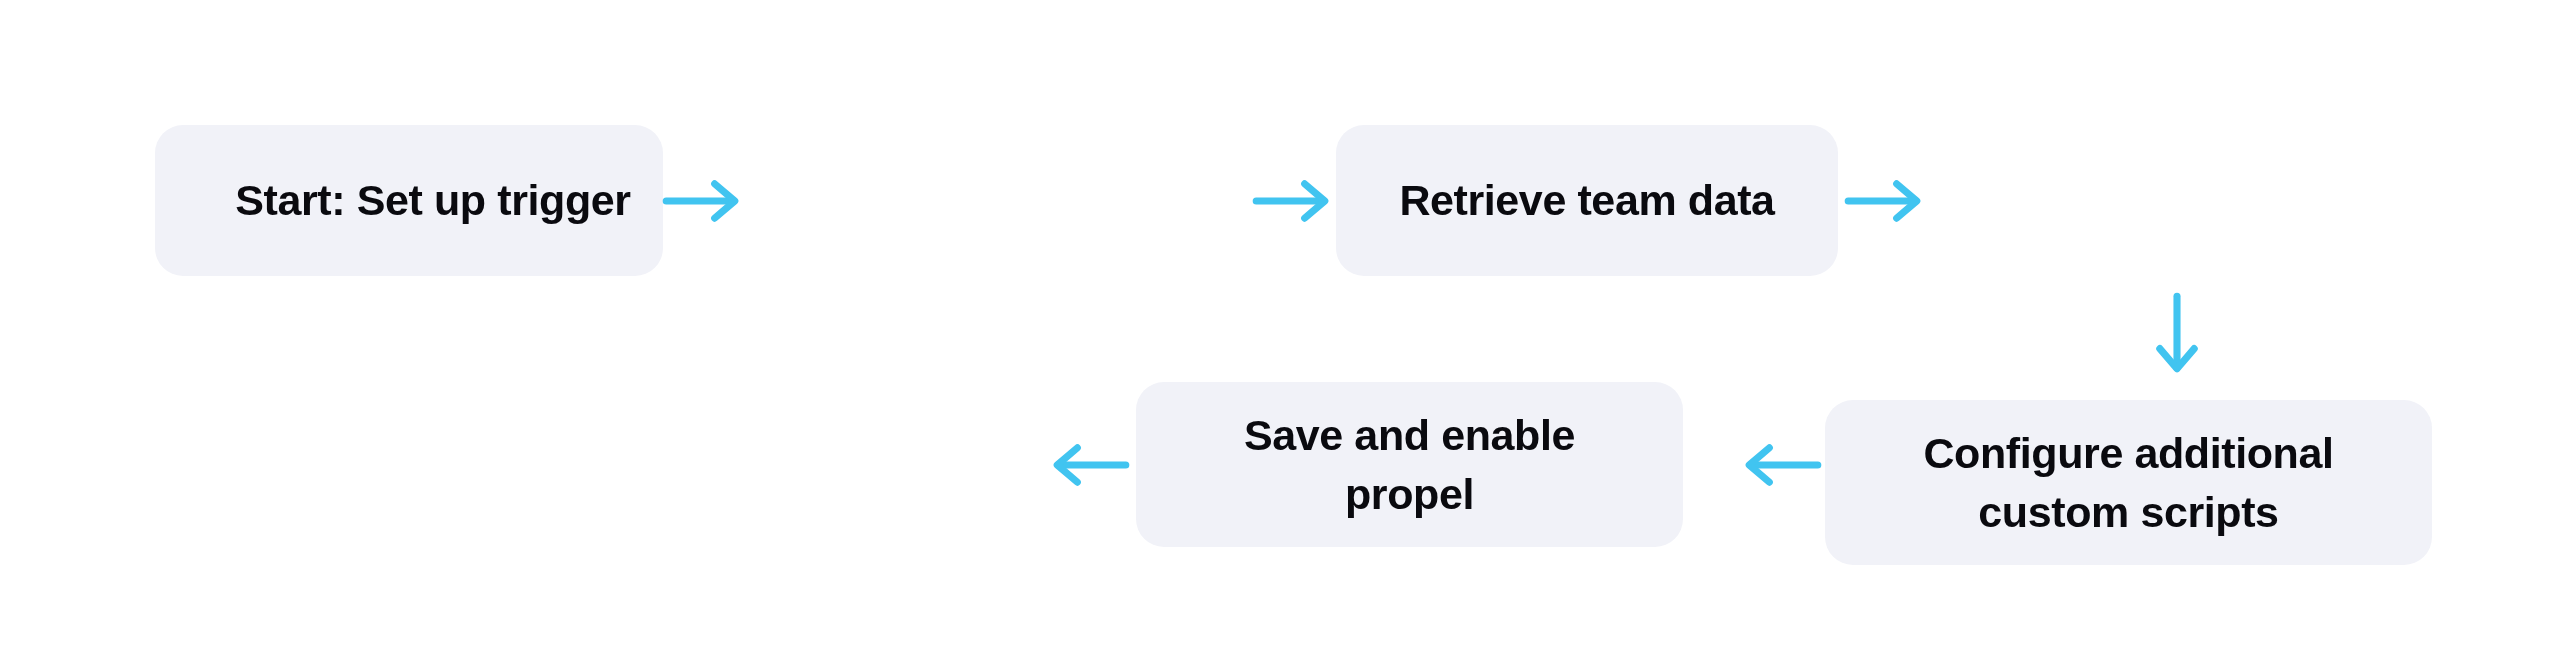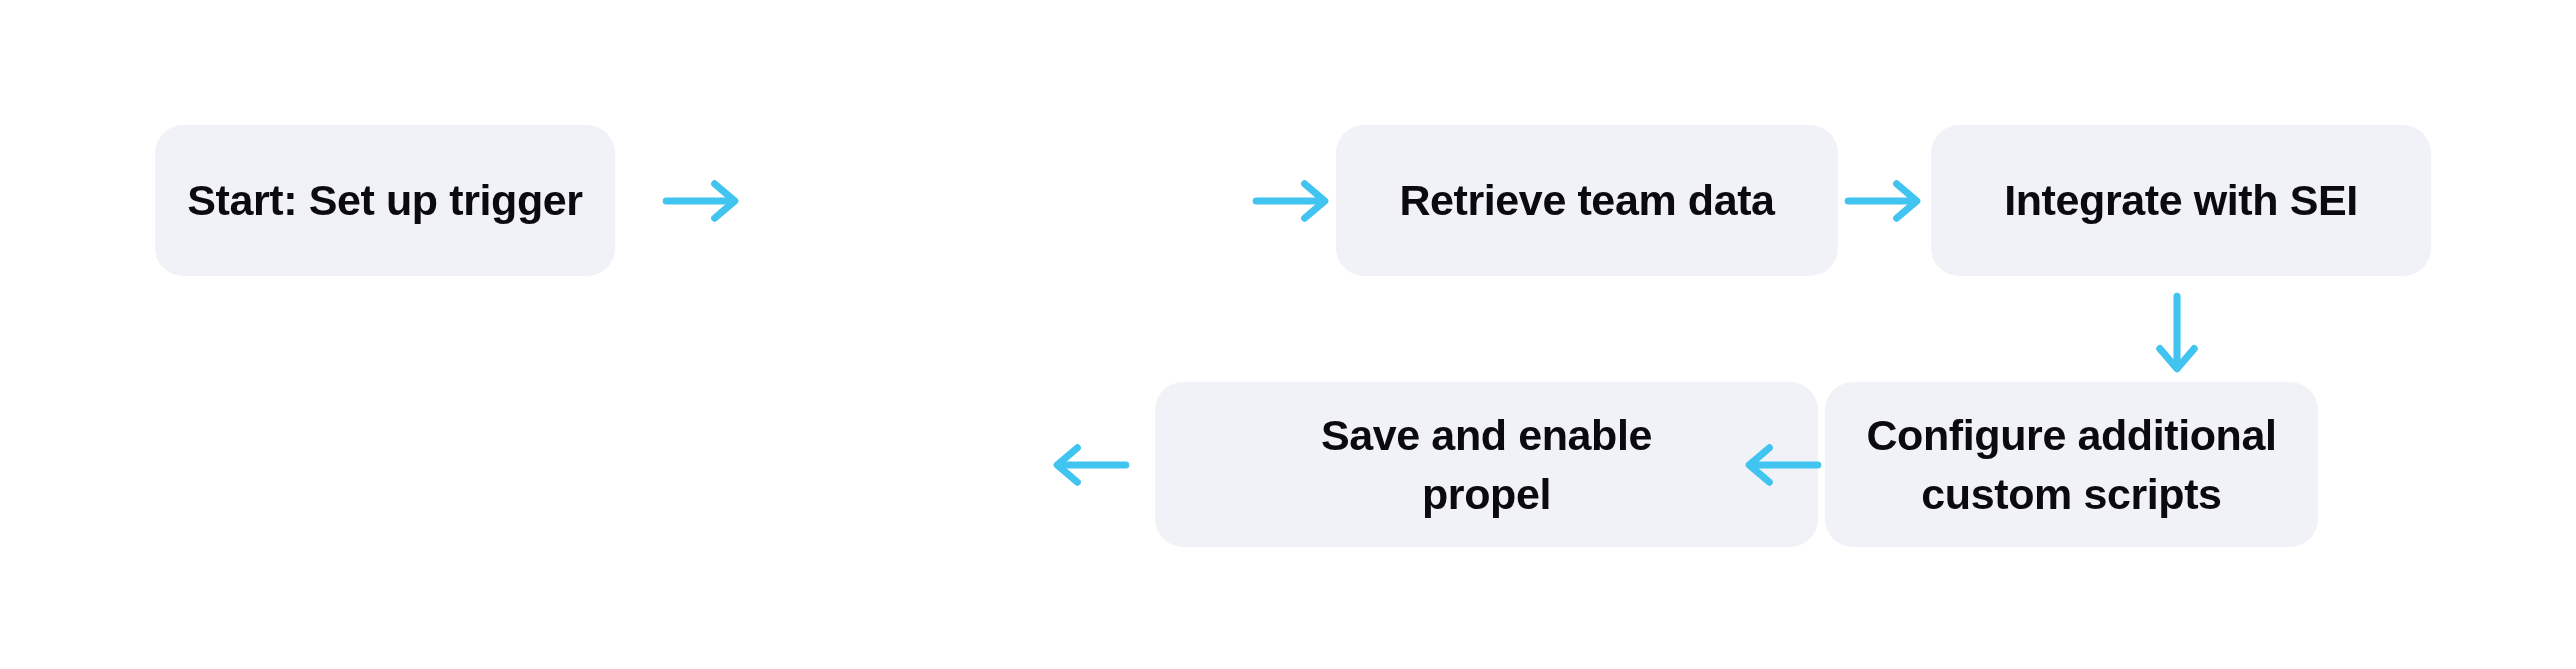--- a/index.html
+++ b/index.html
@@ -33,28 +33,28 @@
     line-height: 1.35;
     letter-spacing: -0.4px;
   }
   .node .label {
     display: inline-block;
   }
   .row1 { top: 125px; height: 151px; }
   .row1 .label { white-space: nowrap; }
   .row2 { top: 382px; height: 165px; }
 
-  .node-start     { left: 155px;  width: 460px; }
+  .node-start     { left: 155px;  width: 460px; padding-left: 48px; }
   .node-retrieve  { left: 746px; width: 503px; }
   .node-process   { left: 1336px; width: 502px; }
   .node-integrate { left: 1931px; width: 500px; }
 
   .node-end       { left: 438px;  width: 607px; }
-  .node-save      { left: 1136px; width: 663px; margin-left: 19px; }
-  .node-configure { left: 1825px; width: 493px; }
+  .node-save      { left: 1136px; width: 547px; }
+  .node-configure { left: 1825px; width: 607px; margin-top: 18px; }
 
   .node-configure .label { max-width: 492px; }
   .node-save      .label { max-width: 417px; }
   .node-end       .label { max-width: 462px; }
 
   .arrow {
     position: absolute;
     color: var(--accent, #41c4f0);
   }
   .arrow svg { display: block; }
@@ -72,23 +72,20 @@
 </head>
 <body>
 
 <div class="canvas">
 
   <div class="node row1 node-start">
     <span class="label">Start: Set up trigger</span>
   </div>
   <div class="node row1 node-process">
     <span class="label">Retrieve team data</span>
-  </div>
-  <div class="node row1 node-integrate">
-    <span class="label">Integrate with SEI</span>
   </div>
 
   <div class="node row2 node-save">
     <span class="label">Save and enable propel</span>
   </div>
   <div class="node row2 node-configure">
     <span class="label">Configure additional custom scripts</span>
   </div>
 
   <div class="arrow arrow-h arrow-1">

